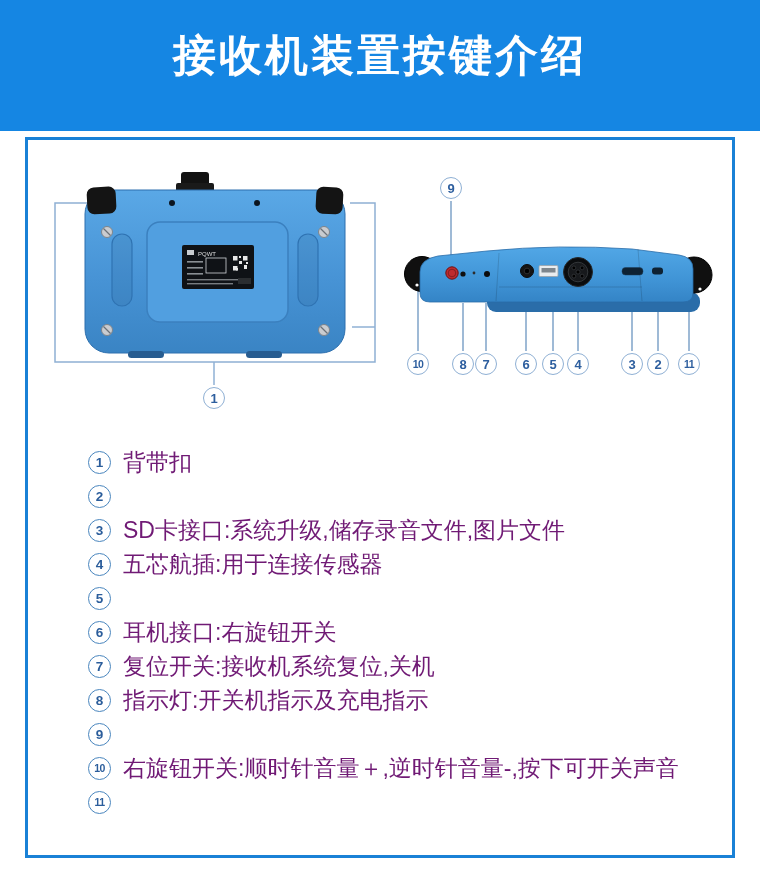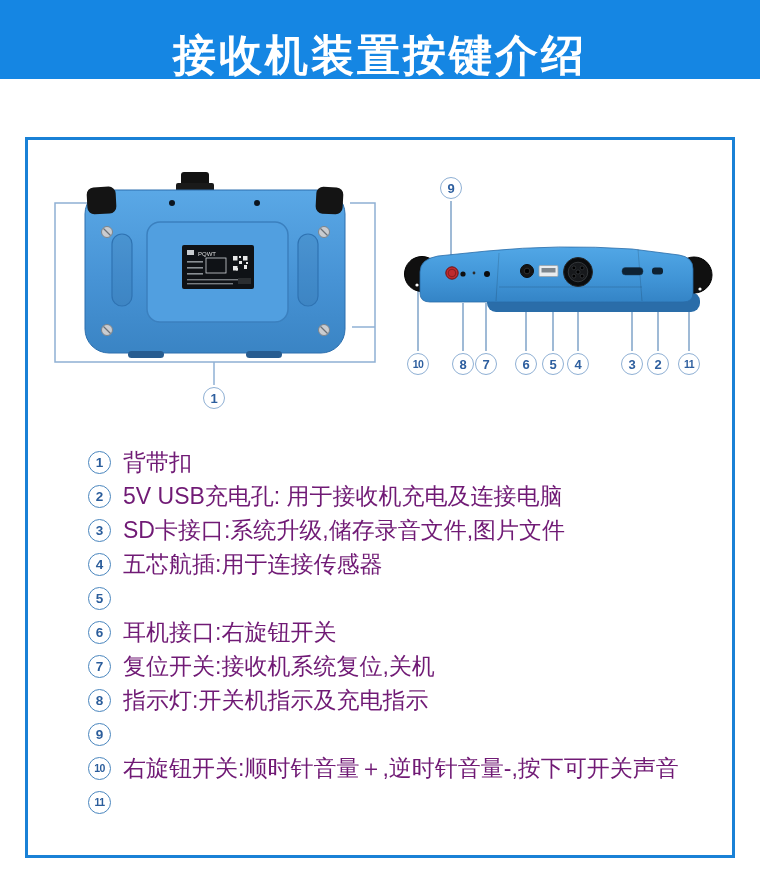--- a/index.html
+++ b/index.html
@@ -1,20 +1,20 @@
 <!DOCTYPE html>
 <html><head>
 <meta charset="utf-8">
 <style>
   html,body{margin:0;padding:0;background:#ffffff;}
   body{font-family:"Liberation Sans","DejaVu Sans",sans-serif;}
   #page{position:relative;width:760px;height:888px;background:#ffffff;overflow:hidden;}
 
   
-  .banner{position:absolute;left:0;top:0;width:760px;height:79px;background:#1586e3;}
+  .banner{position:absolute;left:0;top:0;width:760px;height:131px;background:#1586e3;}
   .banner-title{position:absolute;left:0;top:0;width:100%;height:110px;line-height:110px;
     text-align:center;color:#ffffff;font-size:43px;font-weight:700;letter-spacing:3px;}
 
   
   .frame{position:absolute;left:25px;top:137px;width:710px;height:721px;
     border:3px solid #1981d6;box-sizing:border-box;background:#ffffff;}
 
   
   .fig-back-svg{position:absolute;left:40px;top:168px;}
   .fig-top-svg{position:absolute;left:395px;top:175px;}
@@ -211,21 +211,20 @@
       <div class="fig-badge badge-sm" style="left: 678px; top: 353px;">11</div>
     </div>
 
   <ul class="legend">
       <li class="legend-row">
         <span class="legend-badge">1</span>
         <span class="legend-text">背带扣</span>
       </li>
       <li class="legend-row">
         <span class="legend-badge">2</span>
-        <span class="legend-text">5V USB充电孔: 用于接收机充电及连接电脑</span>
       </li>
       <li class="legend-row">
         <span class="legend-badge">3</span>
         <span class="legend-text">SD卡接口:系统升级,储存录音文件,图片文件</span>
       </li>
       <li class="legend-row">
         <span class="legend-badge">4</span>
         <span class="legend-text">五芯航插:用于连接传感器</span>
       </li>
       <li class="legend-row">

